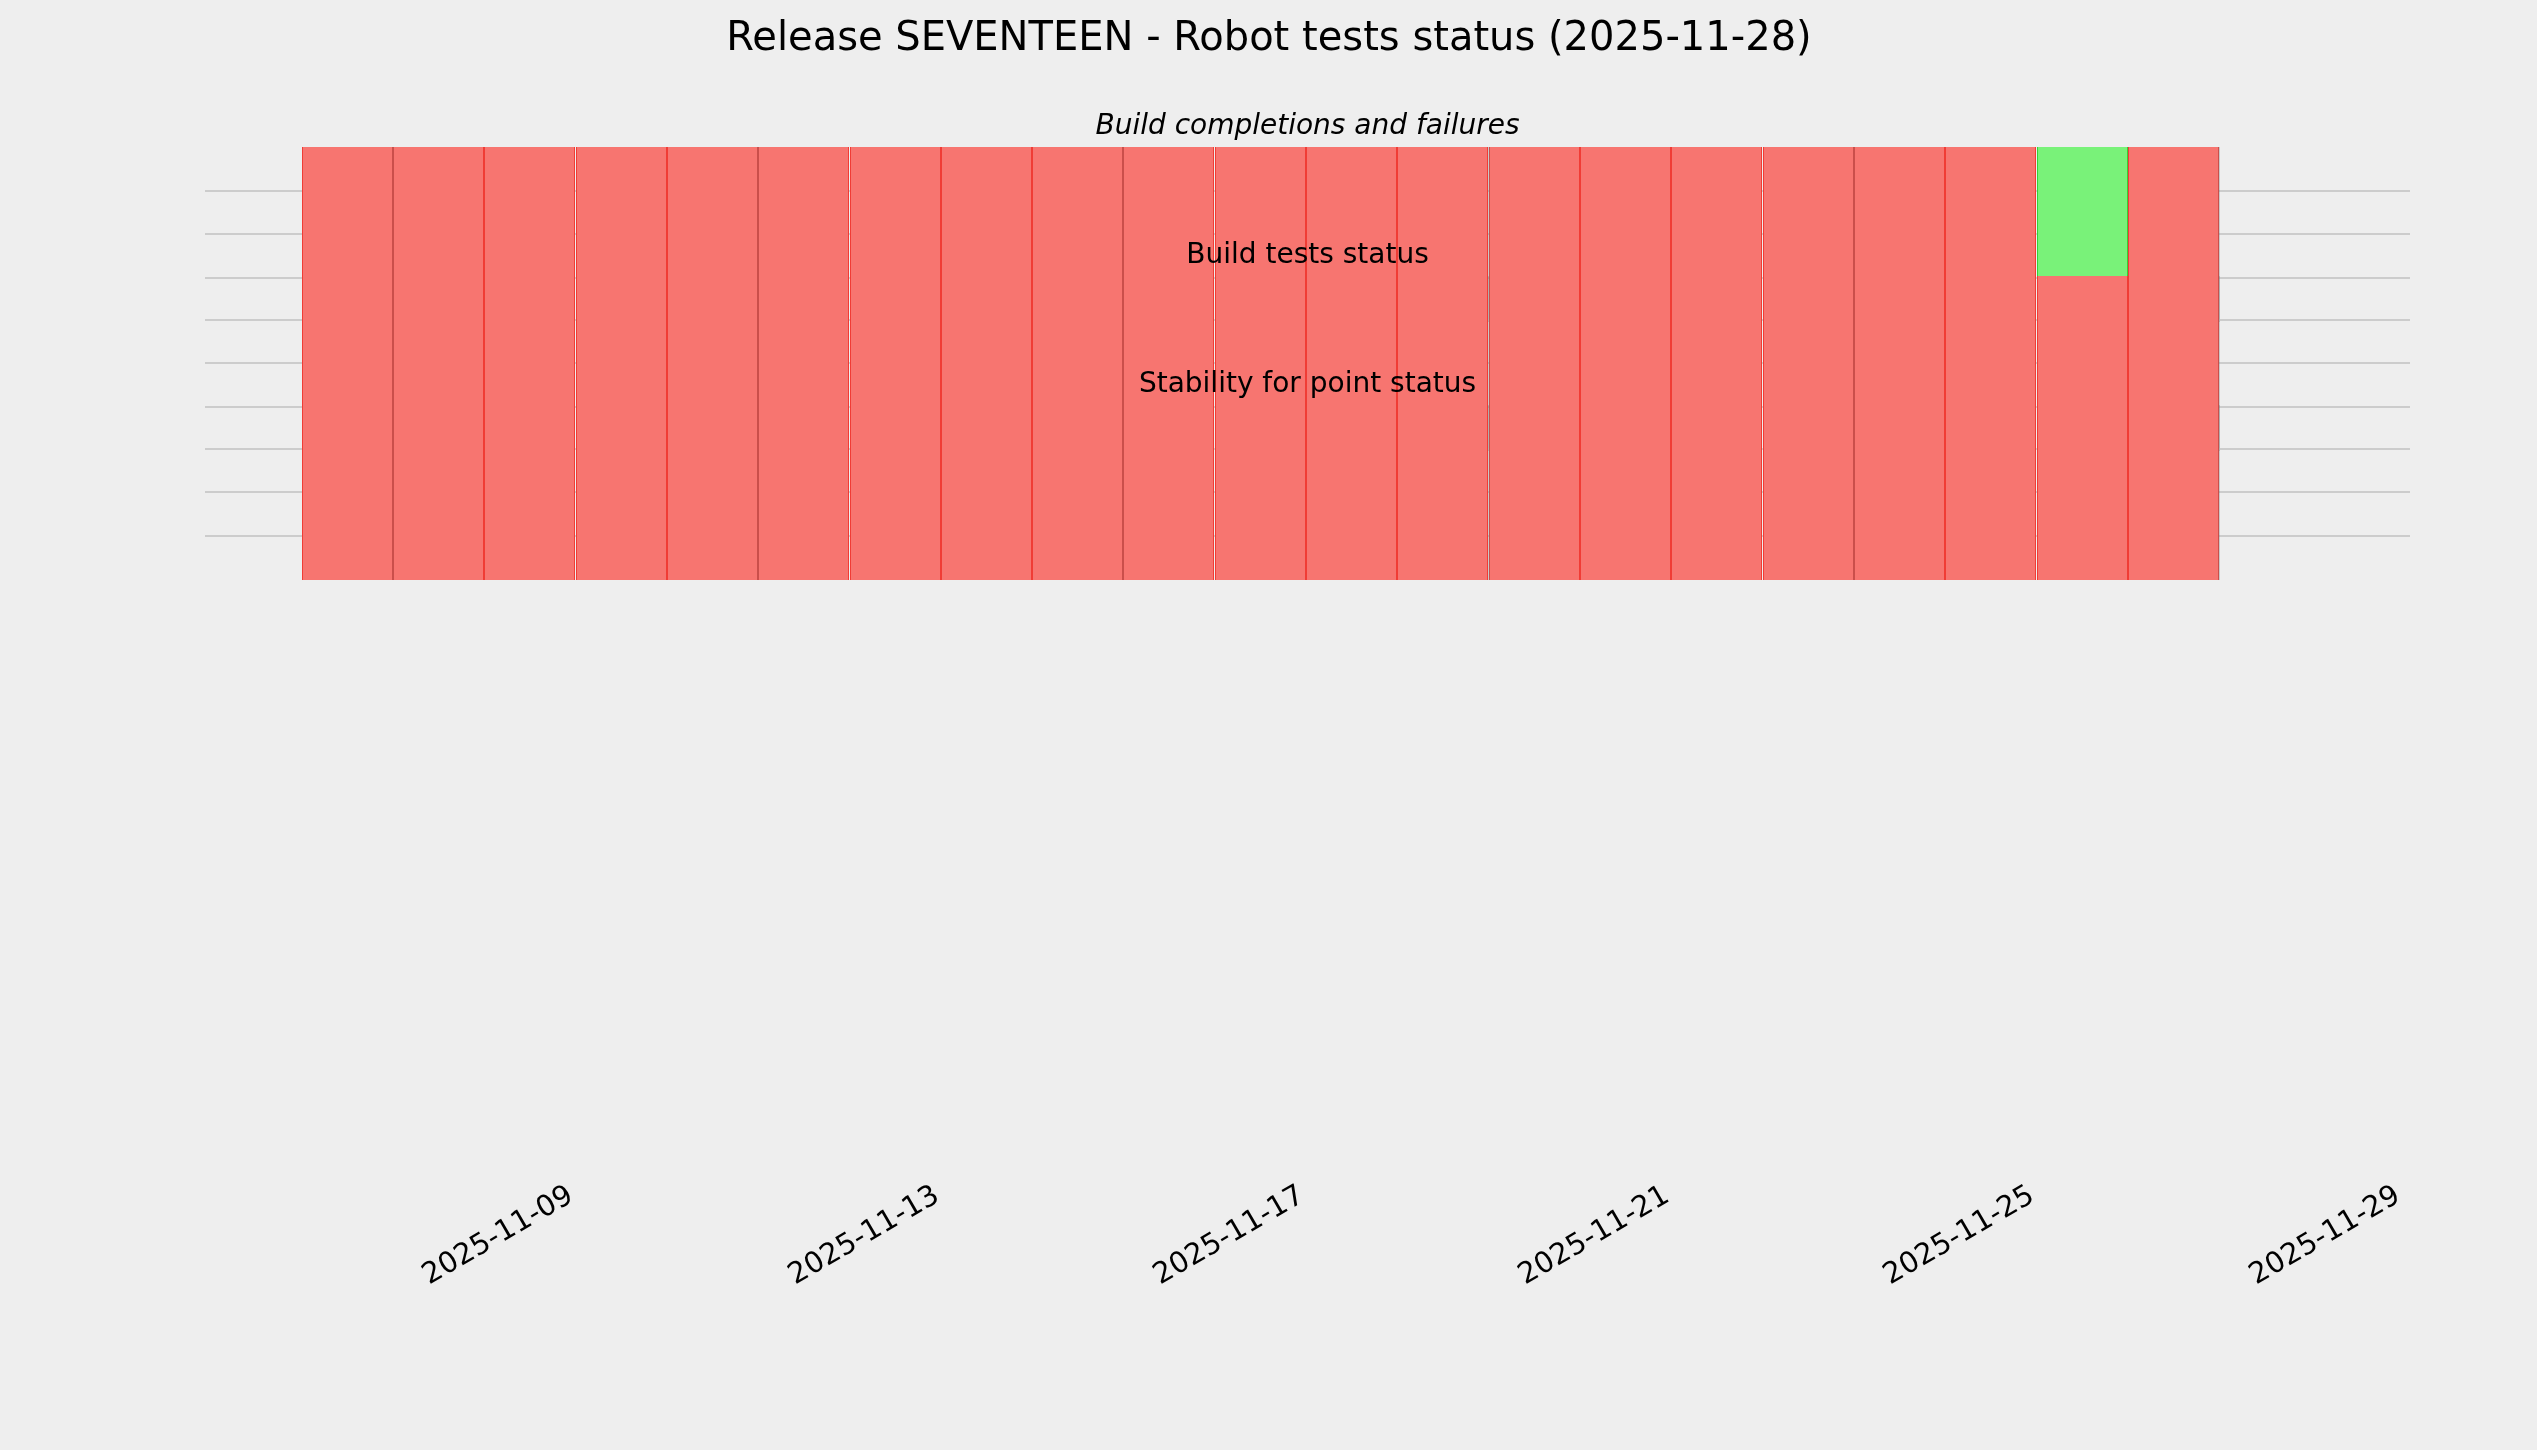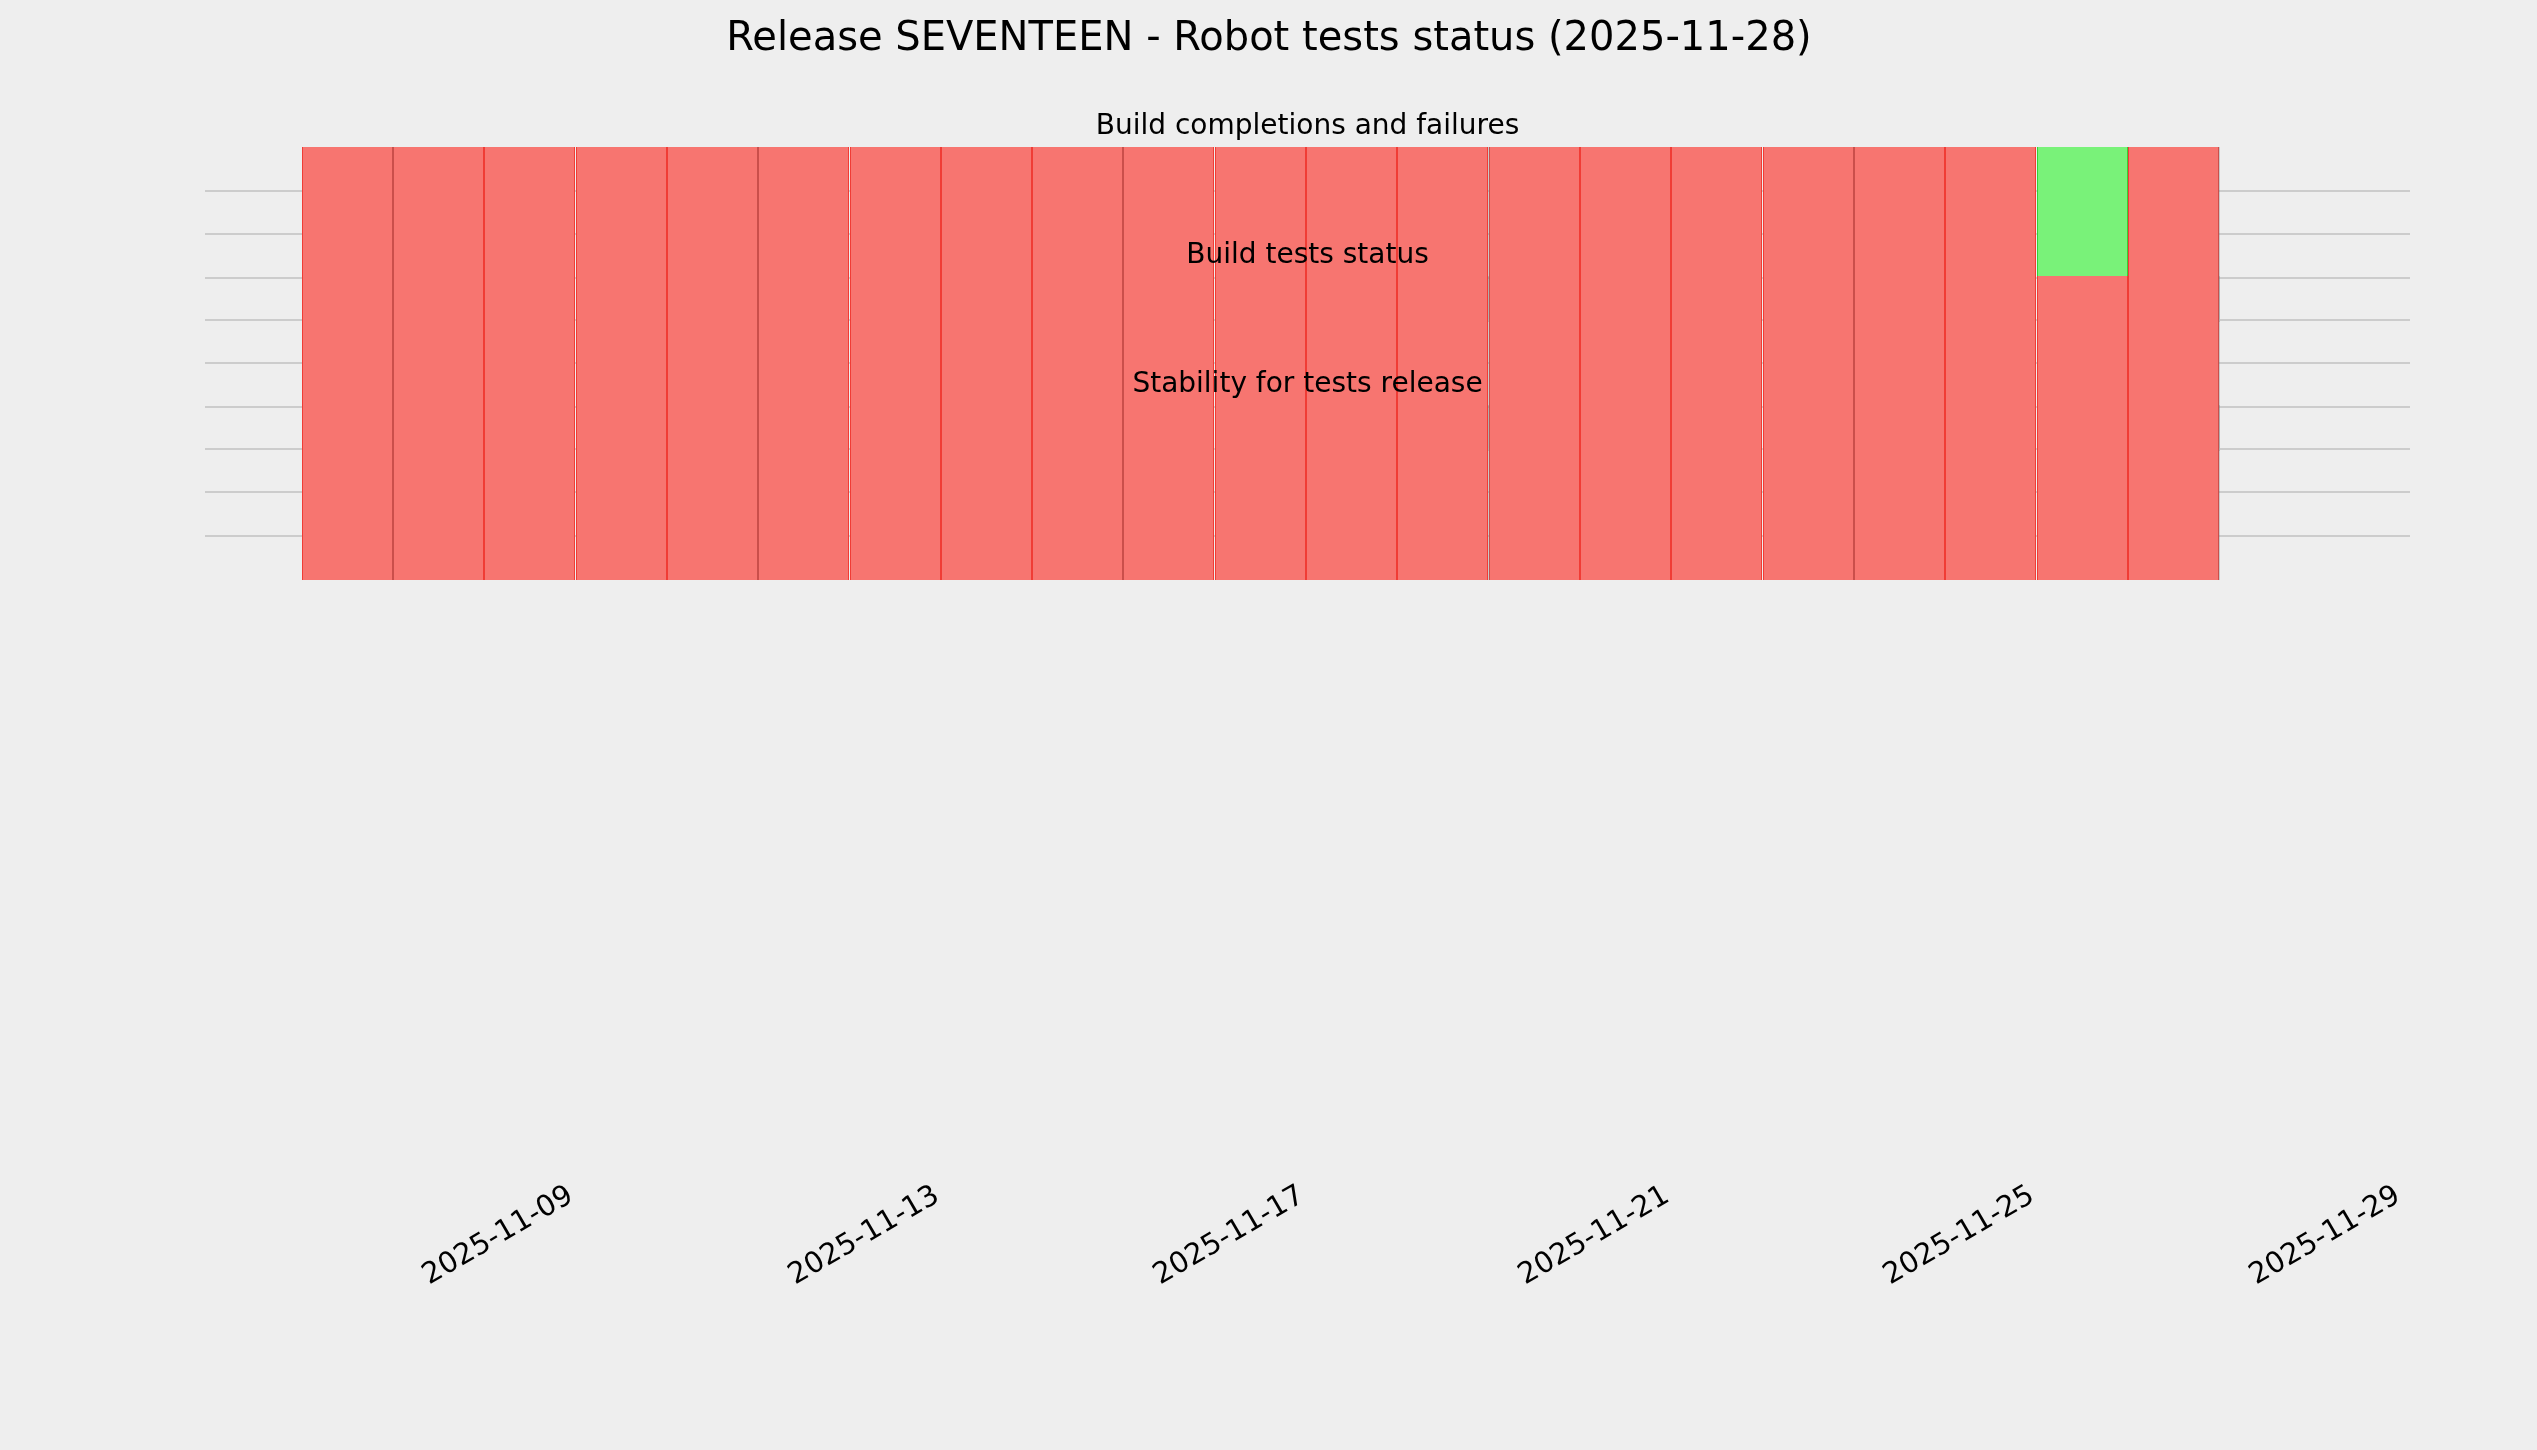--- a/index.html
+++ b/index.html
@@ -116,21 +116,21 @@
   }
 </style>
 </head>
 <body>
 
 <div id="figure">
 
   <div class="suptitle">Release SEVENTEEN - Robot tests status (2025-11-28)</div>
 
   <div class="panel" style="top:108px;">
-    <div class="panel-title" style="top:0px;">Build completions and failures</div>
+    <div class="panel-title" style="top:0px;font-style:italic;">Build completions and failures</div>
     <div class="axes" id="axes-0" style="top:39px; height:175px;">
         <div class="hgrid" style="top: 43px;"></div>
         <div class="hgrid" style="top: 86px;"></div>
         <div class="hgrid" style="top: 130px;"></div>
         <div class="bars">
           <div class="bar fail" style="left: 97px; width: 91px; height: 100%;"></div>
           <div class="bar fail" style="left: 188px; width: 91px; height: 100%;"></div>
           <div class="bar fail" style="left: 279px; width: 91px; height: 100%;"></div>
           <div class="bar fail" style="left: 371px; width: 91px; height: 100%;"></div>
           <div class="bar fail" style="left: 462px; width: 91px; height: 100%;"></div>
@@ -192,21 +192,21 @@
         <div class="vgrid" style="left: 187px; height: 175px; background: rgba(120, 120, 120, 0.32);"></div>
         <div class="vgrid" style="left: 552px; height: 175px; background: rgba(120, 120, 120, 0.32);"></div>
         <div class="vgrid" style="left: 917px; height: 175px; background: rgba(120, 120, 120, 0.32);"></div>
         <div class="vgrid" style="left: 1283px; height: 175px; background: rgba(120, 120, 120, 0.32);"></div>
         <div class="vgrid" style="left: 1648px; height: 175px; background: rgba(120, 120, 120, 0.32);"></div>
         <div class="vgrid" style="left: 2013px; height: 175px; background: rgba(120, 120, 120, 0.32);"></div>
       </div>
   </div>
 
   <div class="panel" style="top:366px;">
-    <div class="panel-title" style="top:0px;">Stability for tests release</div>
+    <div class="panel-title" style="top:0px;">Stability for point status</div>
     <div class="axes" id="axes-2" style="top:39px; height:175px;">
         <div class="hgrid" style="top: 43px;"></div>
         <div class="hgrid" style="top: 86px;"></div>
         <div class="hgrid" style="top: 130px;"></div>
         <div class="bars">
           <div class="bar fail" style="left: 97px; width: 91px; height: 100%;"></div>
           <div class="bar fail" style="left: 188px; width: 91px; height: 100%;"></div>
           <div class="bar fail" style="left: 279px; width: 91px; height: 100%;"></div>
           <div class="bar fail" style="left: 371px; width: 91px; height: 100%;"></div>
           <div class="bar fail" style="left: 462px; width: 91px; height: 100%;"></div>

